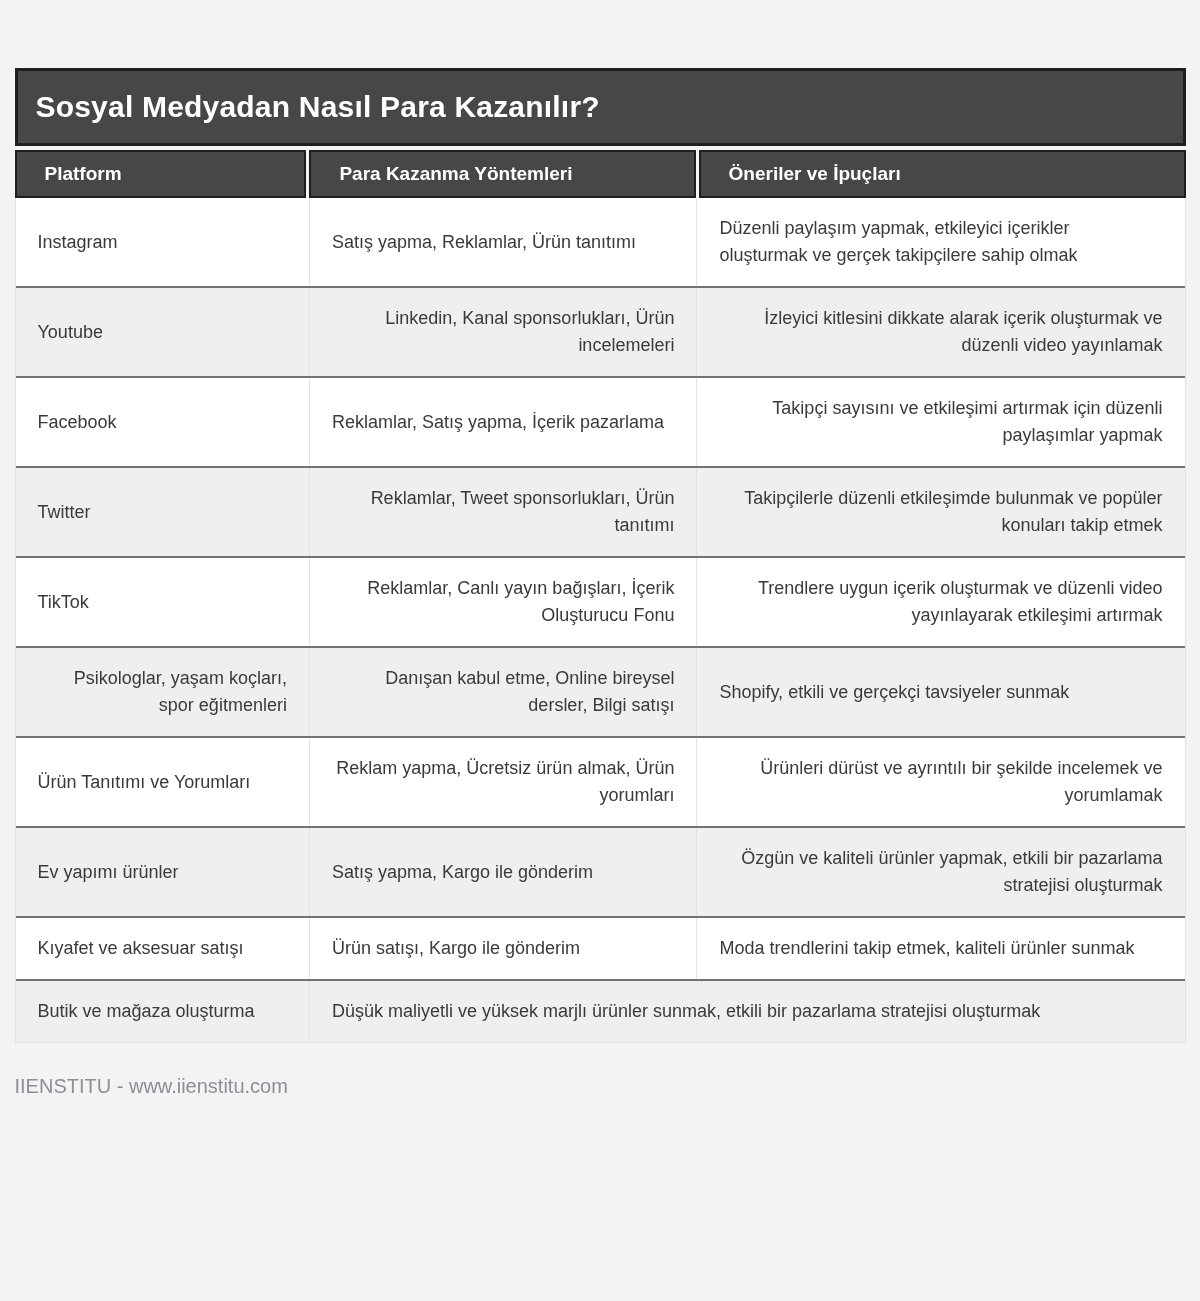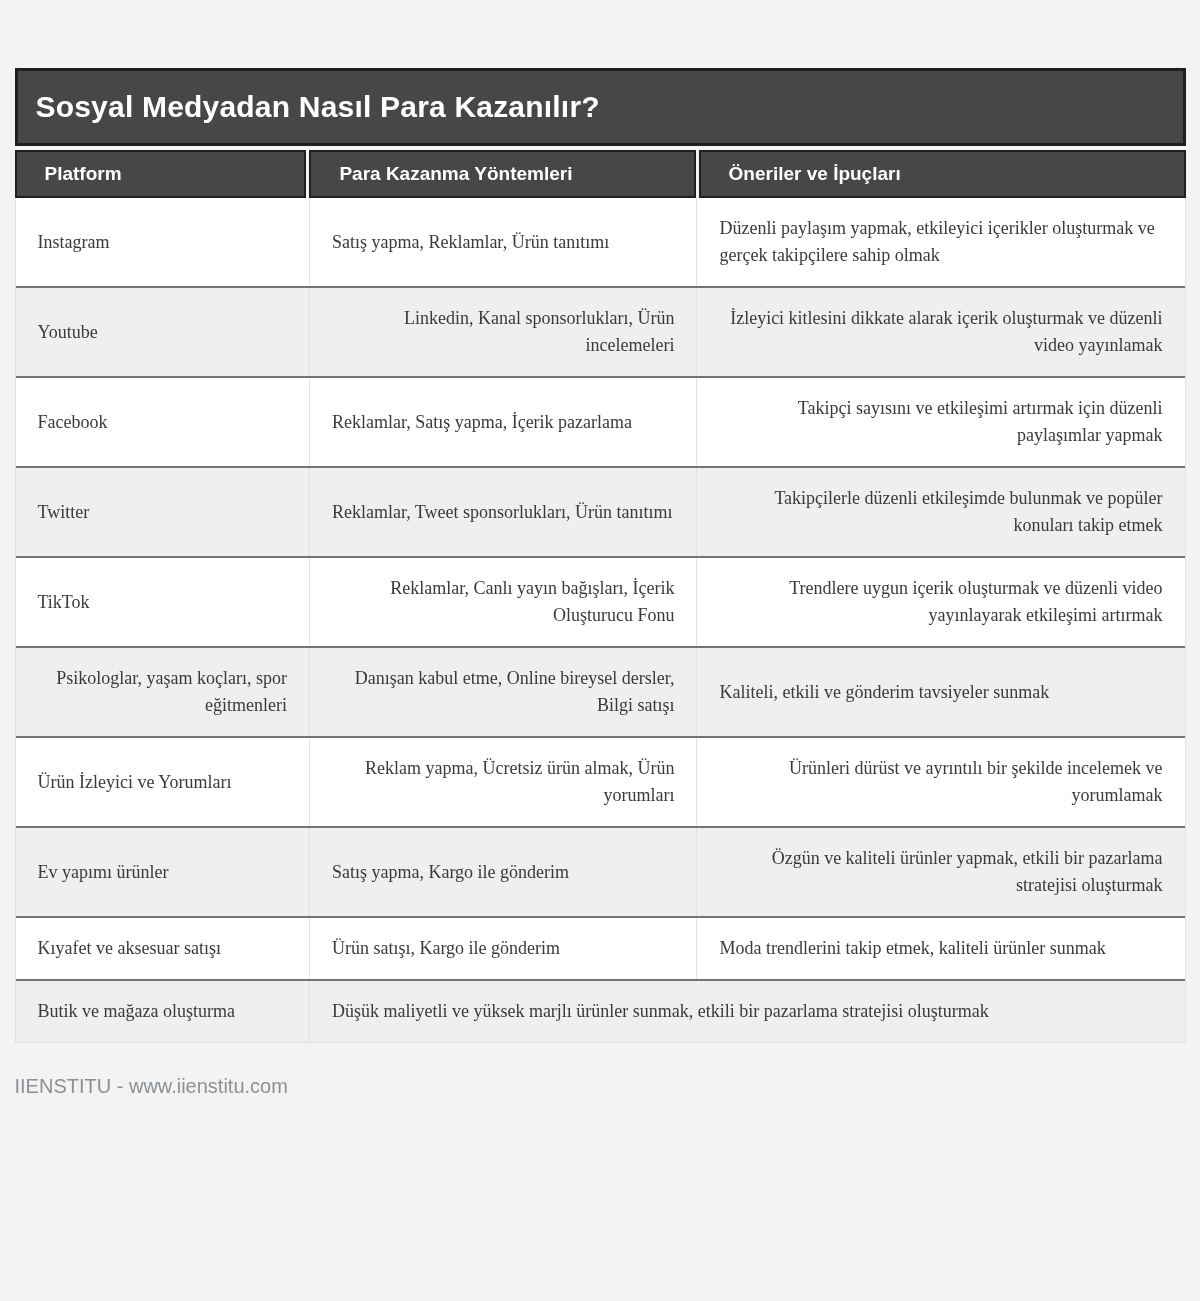--- a/index.html
+++ b/index.html
@@ -43,21 +43,20 @@
     align-items: center;
   }
   .hc1 { flex: 0 0 calc(25.1% - 2px); }
   .hc2 { flex: 0 0 calc(33.15% - 2px); }
   .hc3 { flex: 1 1 auto; }
   
   .table-body {
     border: 1px solid #e2e2e2;
     border-top: none;
     background: #fdba74;
-    font-family: Liberation Serif, serif;
   }
   .row {
     display: flex;
     align-items: stretch;
     background: #ffffff;
   }
   .row:nth-child(even) { background: #efefef; }
   .row + .row { border-top: 2px solid #737373; text-align: right; }
   .cell {
     display: flex;
@@ -115,24 +114,24 @@
         <div class="cell c3">Takipçilerle düzenli etkileşimde bulunmak ve popüler konuları takip etmek</div>
       </div>
       <div class="row">
         <div class="cell c1">TikTok</div>
         <div class="cell c2">Reklamlar, Canlı yayın bağışları, İçerik Oluşturucu Fonu</div>
         <div class="cell c3">Trendlere uygun içerik oluşturmak ve düzenli video yayınlayarak etkileşimi artırmak</div>
       </div>
       <div class="row">
         <div class="cell c1">Psikologlar, yaşam koçları, spor eğitmenleri</div>
         <div class="cell c2">Danışan kabul etme, Online bireysel dersler, Bilgi satışı</div>
-        <div class="cell c3">Kaliteli, etkili ve gönderim tavsiyeler sunmak</div>
+        <div class="cell c3">Shopify, etkili ve gerçekçi tavsiyeler sunmak</div>
       </div>
       <div class="row">
-        <div class="cell c1">Ürün İzleyici ve Yorumları</div>
+        <div class="cell c1">Ürün Tanıtımı ve Yorumları</div>
         <div class="cell c2">Reklam yapma, Ücretsiz ürün almak, Ürün yorumları</div>
         <div class="cell c3">Ürünleri dürüst ve ayrıntılı bir şekilde incelemek ve yorumlamak</div>
       </div>
       <div class="row">
         <div class="cell c1">Ev yapımı ürünler</div>
         <div class="cell c2">Satış yapma, Kargo ile gönderim</div>
         <div class="cell c3">Özgün ve kaliteli ürünler yapmak, etkili bir pazarlama stratejisi oluşturmak</div>
       </div>
       <div class="row">
         <div class="cell c1">Kıyafet ve aksesuar satışı</div>

